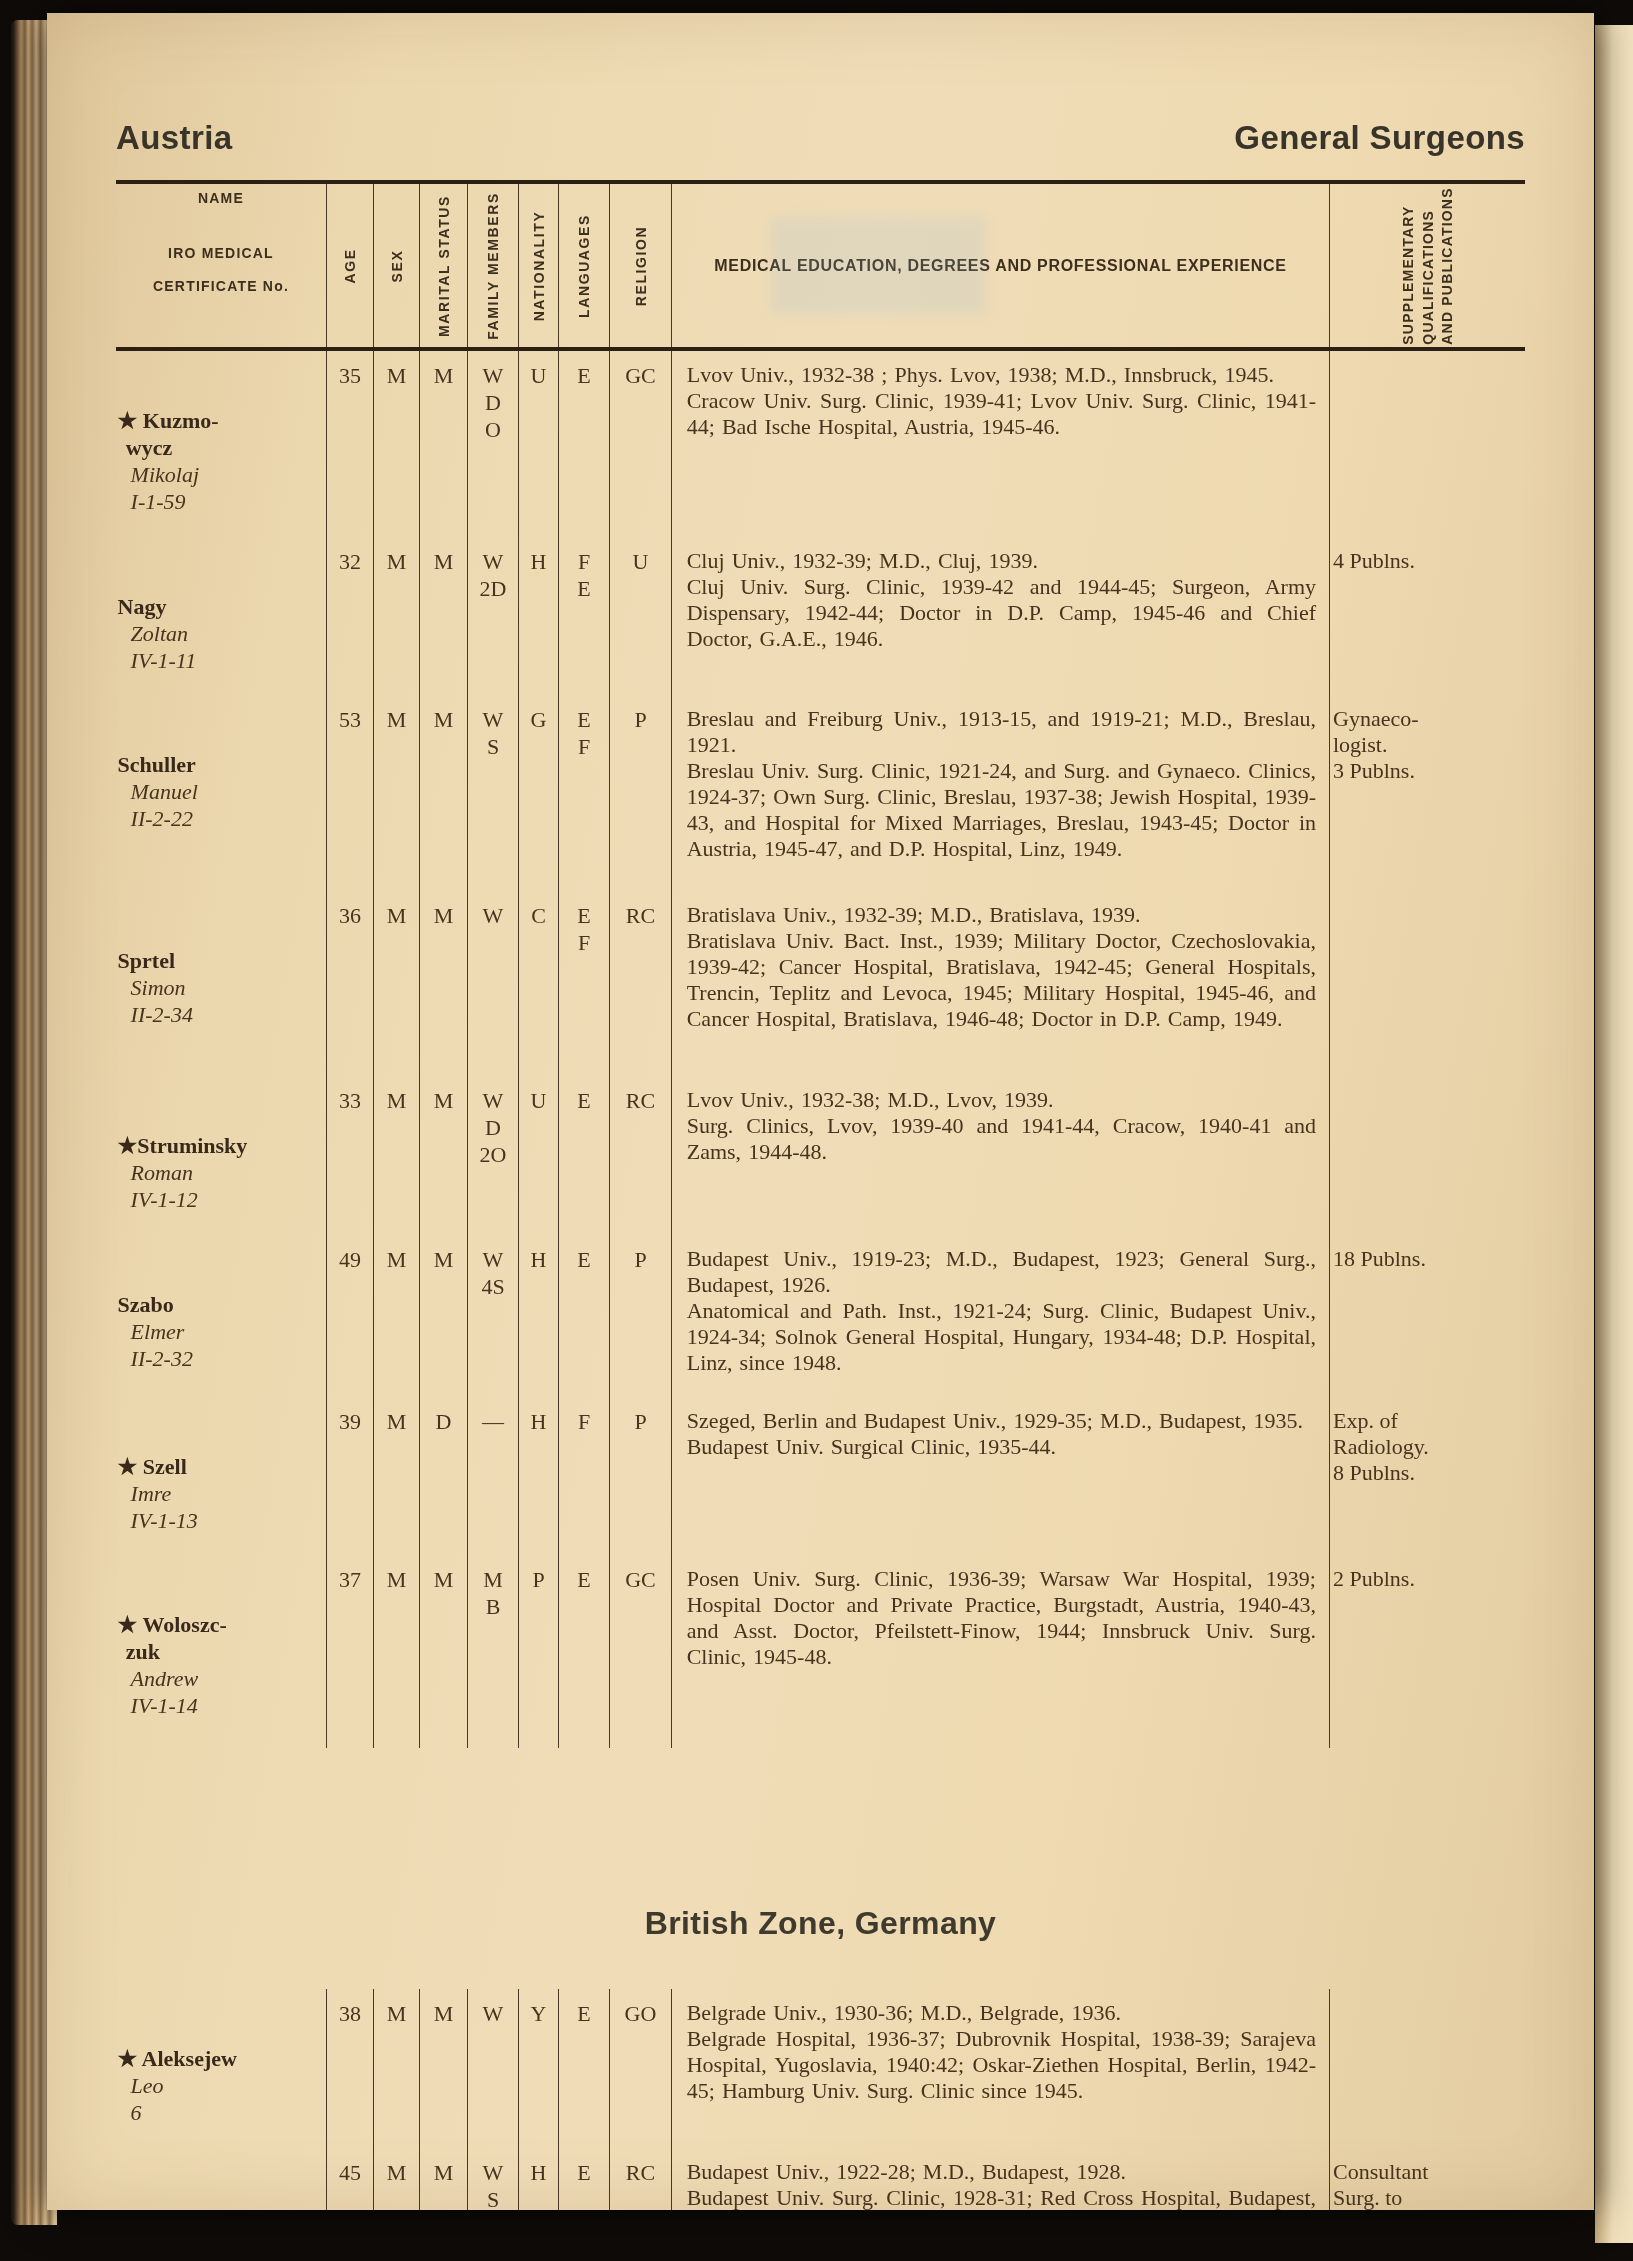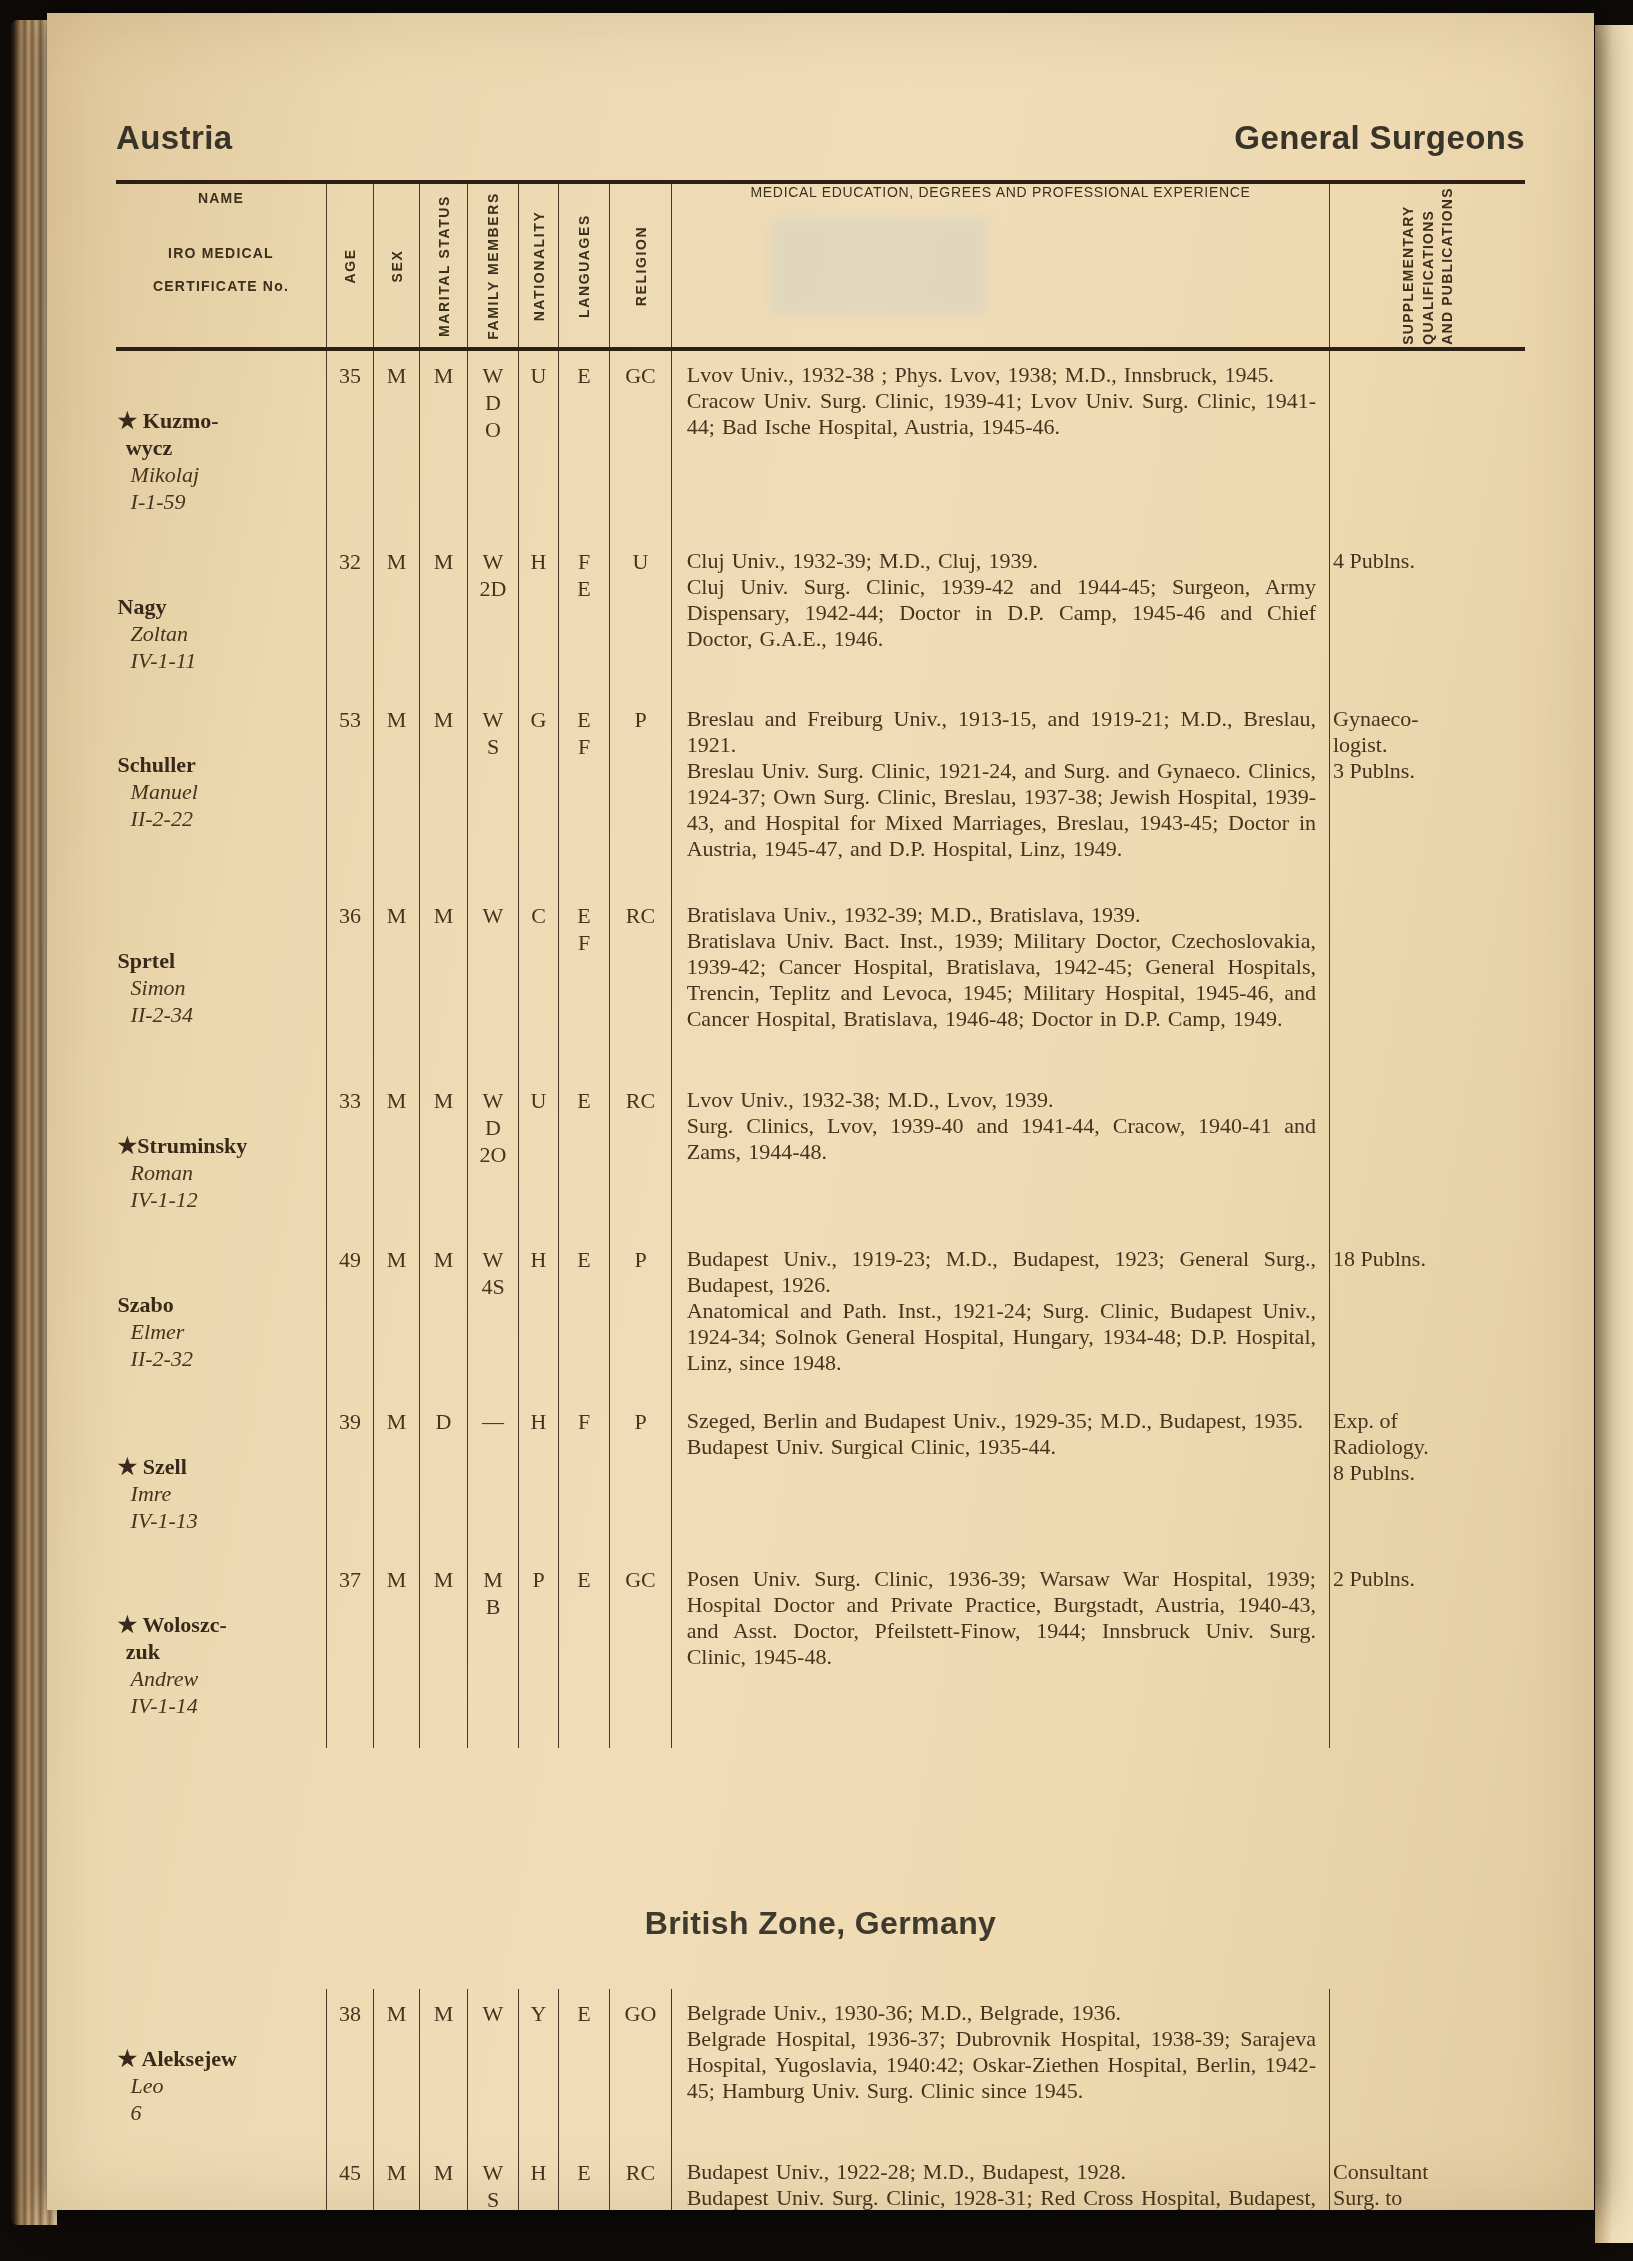--- a/index.html
+++ b/index.html
@@ -77,23 +77,23 @@
     font-size:14px;font-weight:700;letter-spacing:1.6px;color:#3d2f1e;
   }
   .vert-multi{
     position:absolute;left:50%;top:50%;
     transform:translate(-50%,-50%) rotate(-90deg);
     font-family:"Liberation Sans","DejaVu Sans",sans-serif;
     font-size:14px;font-weight:700;letter-spacing:1.2px;color:#3d2f1e;
     line-height:19.6px;white-space:nowrap;text-align:left;
   }
   .hedu{
-    display:flex;justify-content:center;
+    display:flex;align-items:center;justify-content:center;
     font-family:"Liberation Sans","DejaVu Sans",sans-serif;
-    font-size:14px;font-weight:400;letter-spacing:0.7px;color:#3d2f1e;
+    font-size:16px;font-weight:700;letter-spacing:0.7px;color:#3d2f1e;
     position:relative;
   }
   .ghost{
     position:absolute;left:98px;top:33px;right:343px;bottom:33px;
     background:rgba(150,185,215,.16);filter:blur(5.7px);
   }
 
   .rows .row{align-items:stretch;}
   .rows .cell{padding-top:11.4px;padding-bottom:21px;}
   .name-cell{padding-left:1.6px;font-size:22px;line-height:27px;margin-top:45px;}

